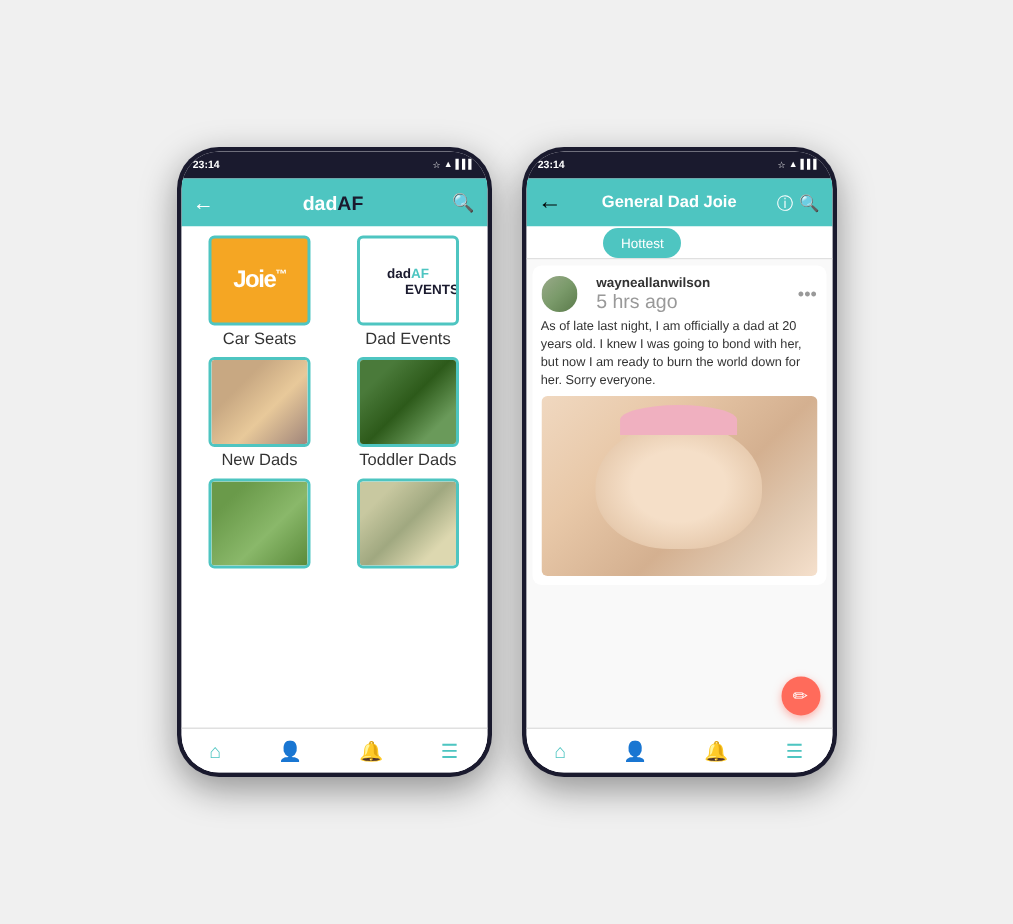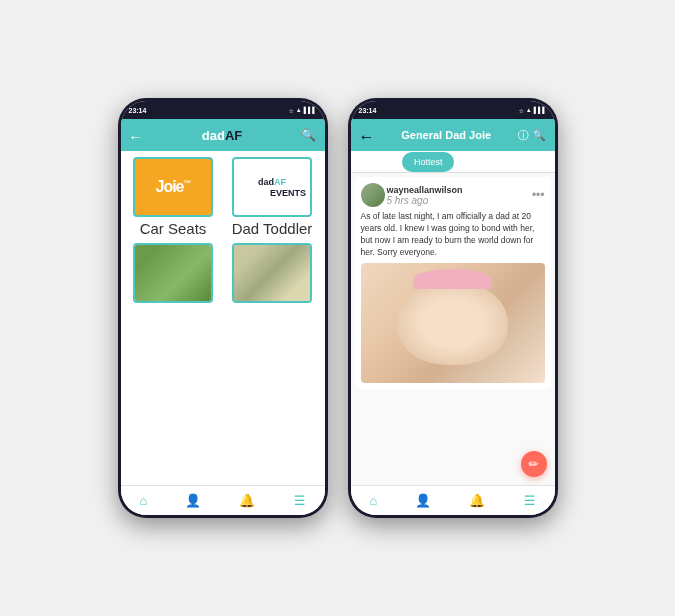--- a/index.html
+++ b/index.html
@@ -143,21 +143,21 @@
       align-content: start;
     }
 
     .grid-item {
       display: flex;
       flex-direction: column;
       align-items: center;
     }
 
     .grid-thumb {
-      width: 80px;
+      width: 68px;
       height: 60px;
       border-radius: 4px;
       overflow: hidden;
       border: 2px solid #4ec5c1;
       display: flex;
       align-items: center;
       justify-content: center;
     }
 
     .grid-thumb.joie {
@@ -220,21 +220,21 @@
 
     .photo-group1 {
       background: linear-gradient(135deg, #6a9a4a 20%, #8ab86a 60%, #5a8a3a 100%);
     }
 
     .photo-group2 {
       background: linear-gradient(135deg, #c8c8a0 20%, #a0a880 50%, #ddd8b0 80%);
     }
 
     .grid-label {
-      font-size: 15px;
+      font-size: 11px;
       color: #333;
       margin-top: 3px;
       text-align: center;
     }
 
     
     .bottom-nav {
       height: 30px;
       background: #fff;
       border-top: 1px solid #e0e0e0;
@@ -301,21 +301,21 @@
     .post-header {
       display: flex;
       align-items: center;
       justify-content: space-between;
       margin-bottom: 4px;
     }
 
     .post-user-info {
       display: flex;
       align-items: center;
-      gap: 2px;
+      gap: 13px;
     }
 
     .avatar {
       width: 24px;
       height: 24px;
       border-radius: 50%;
       background: linear-gradient(135deg, #8a9a7a, #6a8a5a);
       flex-shrink: 0;
       overflow: hidden;
       display: flex;
@@ -329,23 +329,22 @@
       background: linear-gradient(135deg, #9aaa8a 0%, #7a9a6a 50%, #5a7a4a 100%);
     }
 
     .post-user-text .username {
       font-size: 9px;
       font-weight: bold;
       color: #333;
     }
 
     .post-user-text .time {
-      font-size: 10px;
+      font-size: 13px;
       color: #999;
-      font-style: italic;
     }
 
     .more-btn {
       font-size: 12px;
       color: #999;
       cursor: pointer;
     }
 
     .post-text {
       font-size: 8.5px;
@@ -444,24 +443,36 @@
             <span class="joie-text">Joie<span class="tm">™</span></span>
           </div>
           <span class="grid-label">Car Seats</span>
         </div>
 
         <div class="grid-item">
           <div class="grid-thumb dadaf-events">
             <span class="dadaf-events-logo">dad<span class="af">AF</span></span>
             <span class="dadaf-events-text">EVENTS</span>
           </div>
-          <span class="grid-label">Dad Toddler</span>
-        </div>
-
-
+          <span class="grid-label">Dad Events</span>
+        </div>
+
+        <div class="grid-item">
+          <div class="grid-thumb photo photo-newdads">
+            <div class="photo-placeholder photo-newdads"></div>
+          </div>
+          <span class="grid-label">New Dads</span>
+        </div>
+
+        <div class="grid-item">
+          <div class="grid-thumb photo photo-toddlerdads">
+            <div class="photo-placeholder photo-toddlerdads"></div>
+          </div>
+          <span class="grid-label">Toddler Dads</span>
+        </div>
 
         <div class="grid-item">
           <div class="grid-thumb photo photo-group1">
             <div class="photo-placeholder photo-group1"></div>
           </div>
           <span class="grid-label"></span>
         </div>
 
         <div class="grid-item">
           <div class="grid-thumb photo photo-group2">

